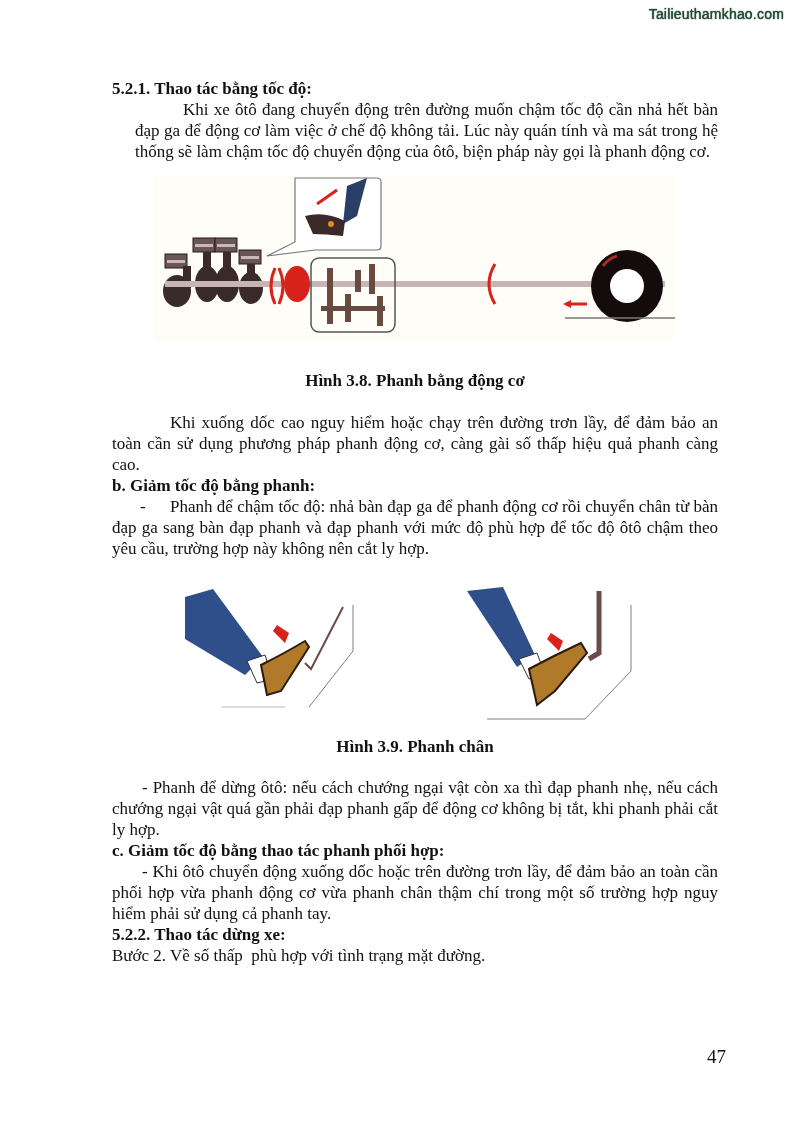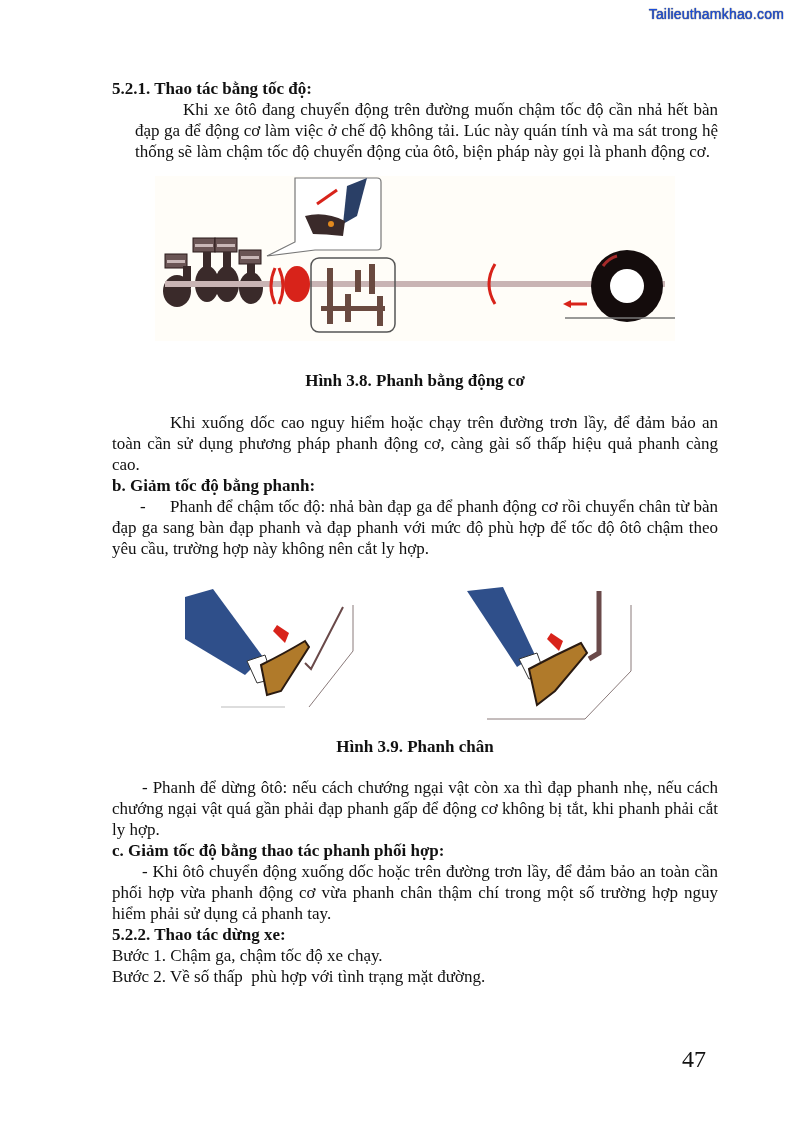--- a/index.html
+++ b/index.html
@@ -1,29 +1,29 @@
 <!DOCTYPE html>
 <html><head>
 <meta charset="utf-8">
 <style>
   html, body { margin: 0; padding: 0; background: #ffffff; }
   body { width: 794px; height: 1123px; position: relative; overflow: hidden;
          font-family: "Liberation Serif", "DejaVu Serif", serif; color: #111; }
   .watermark { position: absolute; top: 6px; right: 10px; font-family: "Liberation Sans", sans-serif;
-               font-size: 14px; color: #1d4ed8; letter-spacing: 0.2px;
+               font-size: 14px; color: #14532d; letter-spacing: 0.2px;
                text-shadow: 0 0 1px #555, 0 0 1px #555; }
   .page { position: absolute; left: 112px; top: 78px; width: 606px; }
   .line { font-size: 17px; line-height: 21px; margin: 0; text-align: justify; }
   .bold { font-weight: bold; }
   .indent1 { text-indent: 48px; margin-left: 23px; }
   .indent2 { text-indent: 58px; }
   .indent3 { text-indent: 30px; }
   .caption { font-weight: bold; font-size: 17px; text-align: center; margin: 12px; }
   .fig { position: relative; margin: 0 auto; }
-  .pagenum { position: absolute; right: 88px; top: 1046px; font-size: 24px; }
+  .pagenum { position: absolute; right: 68px; top: 1046px; font-size: 19px; }
 </style>
 </head>
 <body>
 
 <div class="watermark">Tailieuthamkhao.com</div>
 
 <div class="page">
 
   <p class="line bold">5.2.1. Thao tác bằng tốc độ:</p>
   <p class="line indent1">Khi xe ôtô đang chuyển động trên đường muốn chậm tốc độ cần nhả hết bàn đạp ga để động cơ làm việc ở chế độ không tải. Lúc này quán tính và ma sát trong hệ thống sẽ làm chậm tốc độ chuyển động của ôtô, biện pháp này gọi là phanh động cơ.</p>
@@ -118,17 +118,16 @@
     </svg>
   </div>
 
   <p class="caption" style="margin-top:14px;">Hình 3.9. Phanh chân</p>
 
   <p class="line indent3" style="margin-top:20px;">- Phanh để dừng ôtô: nếu cách chướng ngại vật còn xa thì đạp phanh nhẹ, nếu cách chướng ngại vật quá gần phải đạp phanh gấp để động cơ không bị tắt, khi phanh phải cắt ly hợp.</p>
   <p class="line bold">c. Giảm tốc độ bằng thao tác phanh phối hợp:</p>
   <p class="line indent3">- Khi ôtô chuyển động xuống dốc hoặc trên đường trơn lầy, để đảm bảo an toàn cần phối hợp vừa phanh động cơ vừa phanh chân thậm chí trong một số trường hợp nguy hiểm phải sử dụng cả phanh tay.</p>
 
   <p class="line bold">5.2.2. Thao tác dừng xe:</p>
-  <p class="line">Bước 1. Chậm ga, chậm tốc độ xe chạy.</p>
   <p class="line" style="white-space:pre;">Bước 2. Về số thấp  phù hợp với tình trạng mặt đường.</p>
 </div>
 
 <div class="pagenum">47</div>
 
 </body></html>

